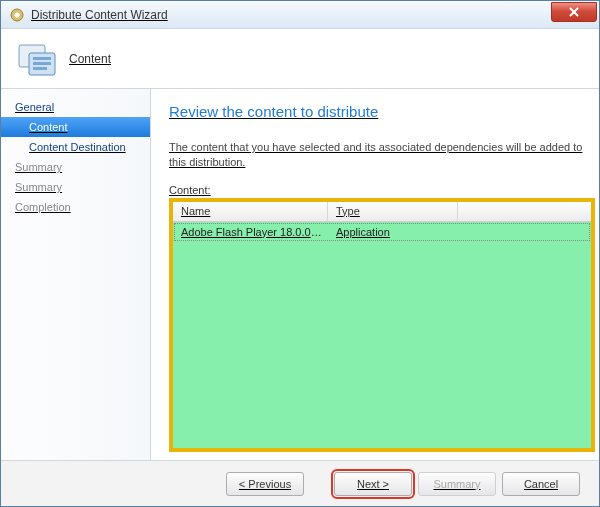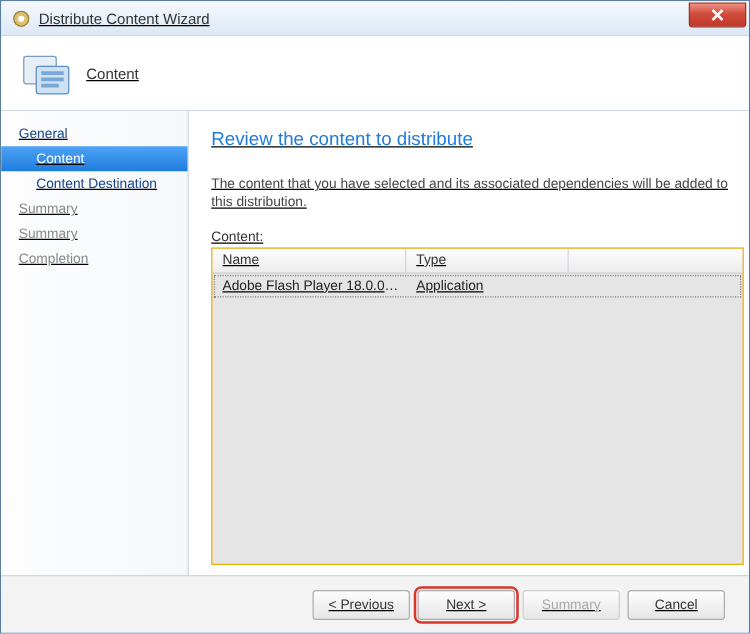--- a/index.html
+++ b/index.html
@@ -25,34 +25,34 @@
 .nav-item { font-size: 11px; color: #15428b; padding: 4px 10px 4px 14px; cursor: pointer; }
 .nav-sub { padding-left: 28px; color: #15428b;}
 .nav-grey { color: #888; }
 .nav-active { background: linear-gradient(to bottom, #4fa3f7, #1e7cdc); color: #fff; }
 
 .main { flex: 1; padding: 14px 4px 8px 18px; display: flex; flex-direction: column; min-width: 0; }
 .main-title { font-size: 15px; color: #1e7cdc; margin-bottom: 20px; font-weight: 400; }
 .main-desc { font-size: 11px; color: #444; margin-bottom: 14px; line-height: 1.35; }
 .main-label { font-size: 11px; color: #333; margin-bottom: 2px; }
 
-.table-wrap { flex: 1; border: 1px solid #eab308; background: #e5e5e5; min-height: 0; overflow: hidden; }
+.table-wrap { flex: 1; border: 4px solid #eab308; background: #86efac; min-height: 0; overflow: hidden; }
 .thead { display: flex; height: 20px; background: linear-gradient(to bottom, #fdfdfd, #ececee); border-bottom: 1px solid #d0d0d4; font-size: 11px; color: #333; }
 .thead .col { padding: 3px 8px; border-right: 1px solid #d6d6da; }
 .col-name { width: 155px; }
 .col-type { width: 130px; }
 .col-rest { flex: 1; border-right: none !important;}
 .trow { display: flex; font-size: 11px; color: #222; border: 1px dotted #888; margin: 1px; }
 .trow .cell { padding: 2px 6px; overflow: hidden; white-space: nowrap; text-overflow: ellipsis; }
 .blank { flex: 1; }
 
 .footer { height: 46px; border-top: 1px solid #d0d7df; background: #f3f3f3; display: flex; align-items: center; justify-content: flex-end; gap: 6px; padding: 0 19px; }
 .btn { min-width: 78px; height: 24px; font-size: 11px; color: #333; background: linear-gradient(to bottom,#fdfdfd,#e6e6e8); border: 1px solid #acacb0; border-radius: 3px; padding: 0 10px; cursor: pointer; }
 .btn:disabled { color: #aaa; cursor: default; border-color: #cfcfd2; }
-.btn-highlight { outline: 2px solid #d9362a; outline-offset: 1px; }
+.btn-highlight { outline: 2px solid #d9362a; outline-offset: 1px; margin-left: 24px; }
 </style>
 </head>
 <body>
 
 <div class="window">
 
   <div class="titlebar">
     <span class="titlebar-icon">
       <svg viewBox="0 0 16 16">
           <circle cx="8" cy="8" r="6" fill="#d8c070" stroke="#a08030"></circle>

